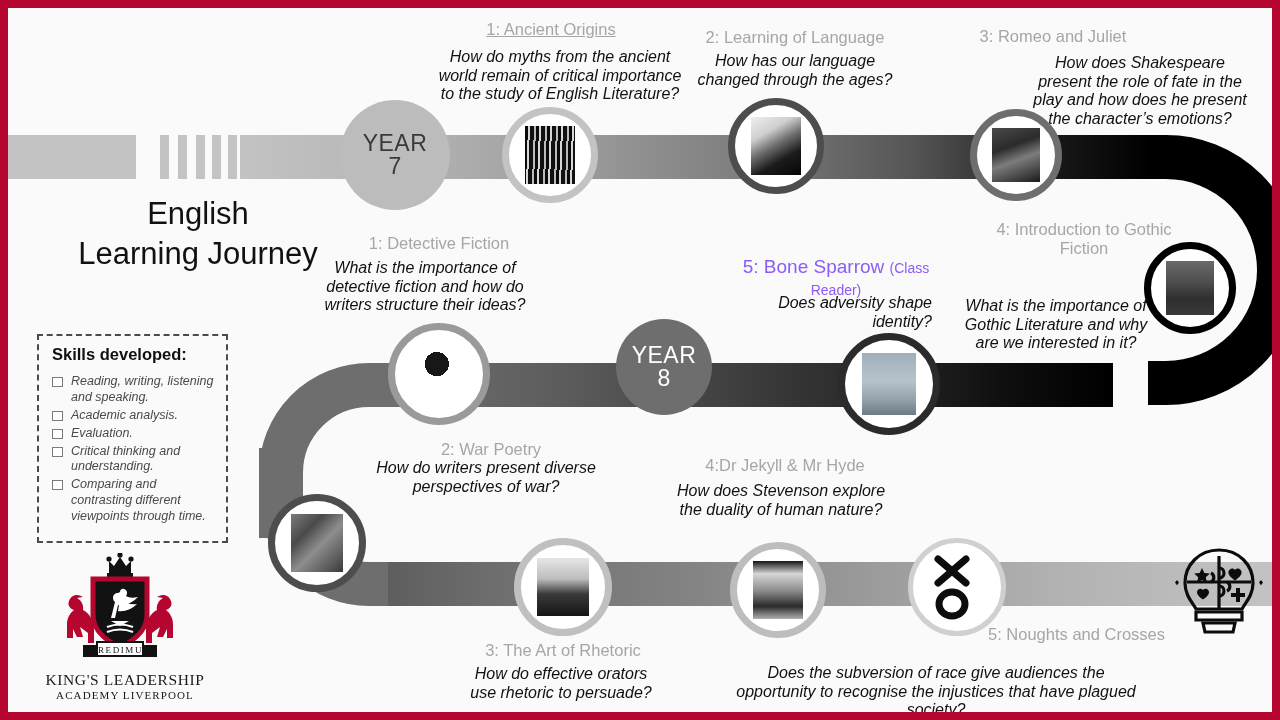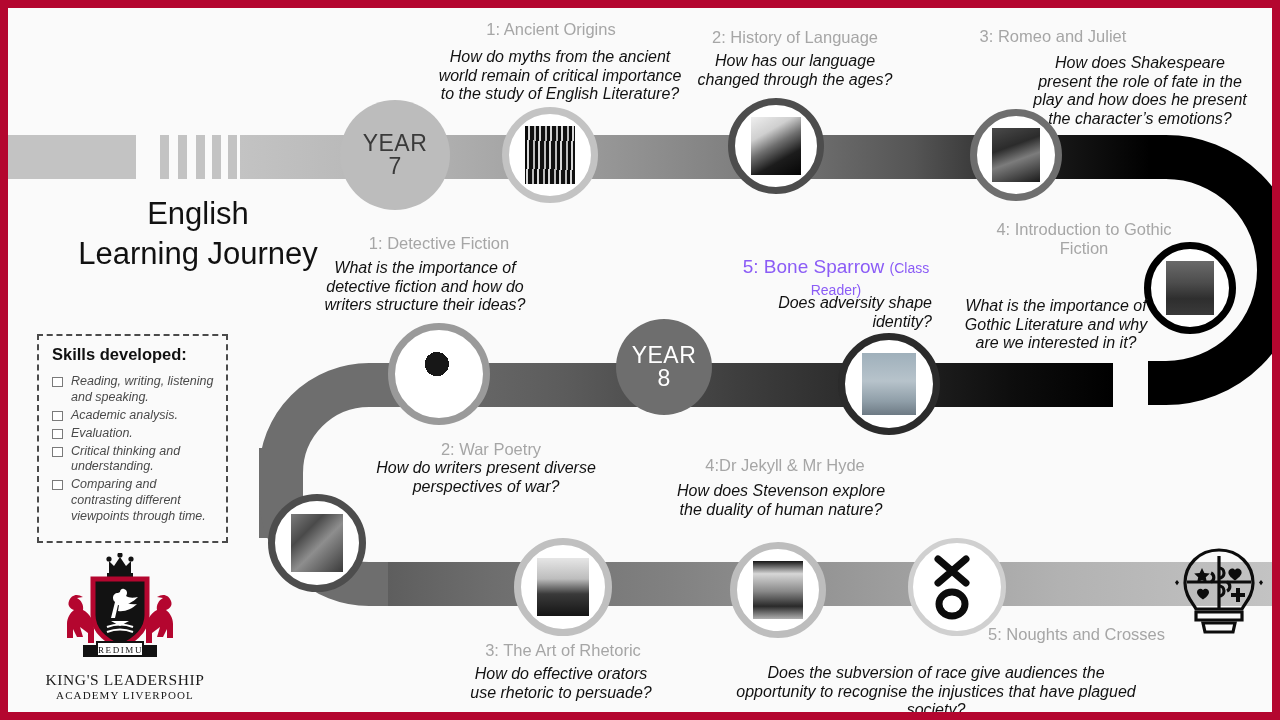--- a/index.html
+++ b/index.html
@@ -113,27 +113,27 @@
     <div class="yn">7</div>
   </div>
   <div class="yearbadge y8" style="left:608px;top:311px;width:96px;height:96px;">
     <div class="yw">YEAR</div>
     <div class="yn">8</div>
   </div>
 
   <div class="node" style="left:494px;top:99px;width:96px;height:96px;border:7px solid #c3c3c3;">
     <span class="thumb" style="background:repeating-linear-gradient(92deg,#0a0a0a 0 3px,#d8d8d8 3px 5px,#111 5px 9px,#bbb 9px 11px);"></span>
   </div>
-  <div class="lbl" style="left:438px;top:12px;width:210px;text-align:center;">1: Ancient Origins</div>
+  <div class="lbl" style="left:438px;top:12px;width:210px;text-align:center;text-decoration:underline;">1: Ancient Origins</div>
   <div class="q" style="left:426px;top:40px;width:252px;text-align:center;">How do myths from the ancient world remain of critical importance to the study of English Literature?</div>
 
   <div class="node" style="left:720px;top:90px;width:96px;height:96px;border:7px solid #4d4d4d;">
     <span class="thumb" style="background:linear-gradient(150deg,#efefef 0%,#cfcfcf 28%,#6f6f6f 48%,#1c1c1c 70%,#050505 100%);"></span>
   </div>
-  <div class="lbl" style="left:672px;top:20px;width:230px;text-align:center;">2: History of Language</div>
+  <div class="lbl" style="left:672px;top:20px;width:230px;text-align:center;">2: Learning of Language</div>
   <div class="q" style="left:680px;top:44px;width:214px;text-align:center;">How has our language changed through the ages?</div>
 
   <div class="node" style="left:962px;top:101px;width:92px;height:92px;border:7px solid #6e6e6e;">
     <span class="thumb" style="background:linear-gradient(160deg,#4a4a4a 0%,#2b2b2b 35%,#7c7c7c 58%,#1a1a1a 100%);"></span>
   </div>
   <div class="lbl" style="left:930px;top:19px;width:230px;text-align:center;">3: Romeo and Juliet</div>
   <div class="q" style="left:1020px;top:46px;width:224px;text-align:center;">How does Shakespeare present the role of fate in the play and how does he present the character’s emotions?</div>
 
   <div class="node" style="left:1136px;top:234px;width:92px;height:92px;border:7px solid #000;">
     <span class="thumb" style="background:linear-gradient(180deg,#6a6a6a 0%,#4d4d4d 40%,#2e2e2e 70%,#3a3a3a 100%);"></span>

